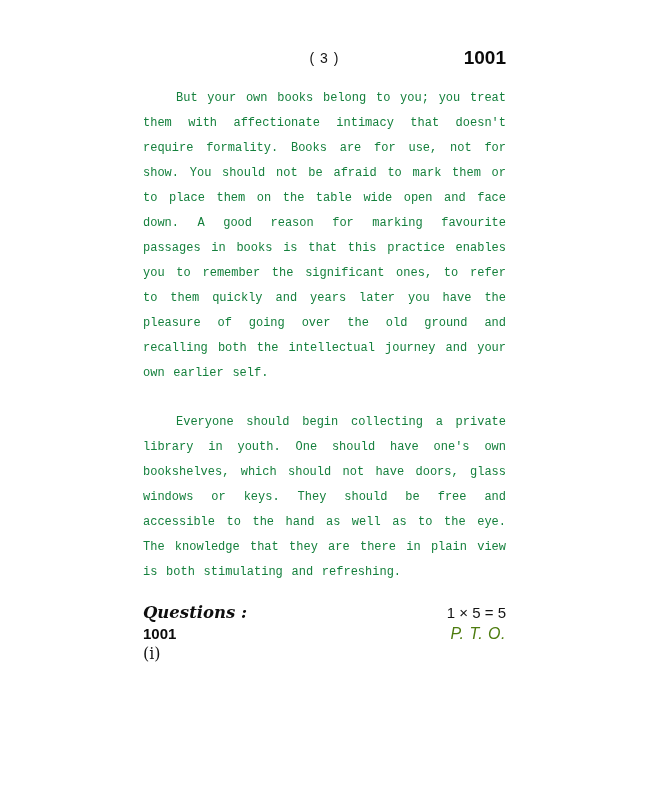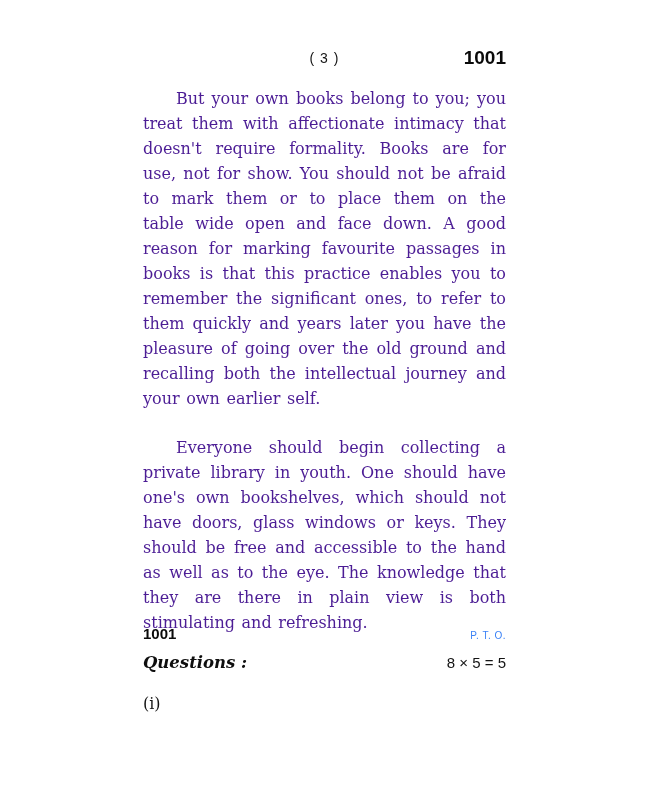--- a/index.html
+++ b/index.html
@@ -38,26 +38,27 @@
     position: absolute;
     right: 0;
     top: -3px;
     font-family: "Liberation Sans", sans-serif;
     font-weight: bold;
     font-size: 19px;
     color: #0a0a0a;
   }
   
   .para {
-    font-size: 16px;
+    font-size: 12px;
     line-height: 25px;
     text-align: justify;
     text-indent: 33px;
-    color: #4c1d95;
+    color: #15803d;
     word-spacing: 1.5px;
+    font-family: Liberation Mono, monospace;
   }
   .para + .para { margin-top: 24px; }
   
   .questions-row {
     display: flex;
     justify-content: space-between;
     align-items: baseline;
     margin-top: 18px;
     gap: 48px;
   }
@@ -96,43 +97,44 @@
     justify-content: space-between;
     align-items: baseline;
     font-family: "Liberation Sans", sans-serif;
   }
   .paper-code-bottom {
     font-weight: bold;
     font-size: 15px;
     color: #0a0a0a;
   }
   .pto {
-    font-size: 10px;
-    color: #3b82f6;
+    font-size: 16px;
+    color: #4d7c0f;
     letter-spacing: 0.5px;
+    font-style: italic;
   }
 </style>
 </head>
 <body>
 
 <div class="page">
   <div class="content">
 
     <div class="head-row">
       <div class="page-num">( 3 )</div>
       <div class="paper-code-top">1001</div>
     </div>
 
     <p class="para">But your own books belong to you; you treat them with affectionate intimacy that doesn't require formality. Books are for use, not for show. You should not be afraid to mark them or to place them on the table wide open and face down. A good reason for marking favourite passages in books is that this practice enables you to remember the significant ones, to refer to them quickly and years later you have the pleasure of going over the old ground and recalling both the intellectual journey and your own earlier self.</p>
 
     <p class="para">Everyone should begin collecting a private library in youth. One should have one's own bookshelves, which should not have doors, glass windows or keys. They should be free and accessible to the hand as well as to the eye. The knowledge that they are there in plain view is both stimulating and refreshing.</p>
 
     <div class="questions-row">
       <span class="questions-label">Questions :</span>
-      <span class="marks">8 × 5 = 5</span>
+      <span class="marks">1 × 5 = 5</span>
     </div>
 
     <div class="question-item">
       <span class="q-num">(i)</span>
     </div>
 
   </div>
 
   <div class="foot-row">
     <span class="paper-code-bottom">1001</span>

